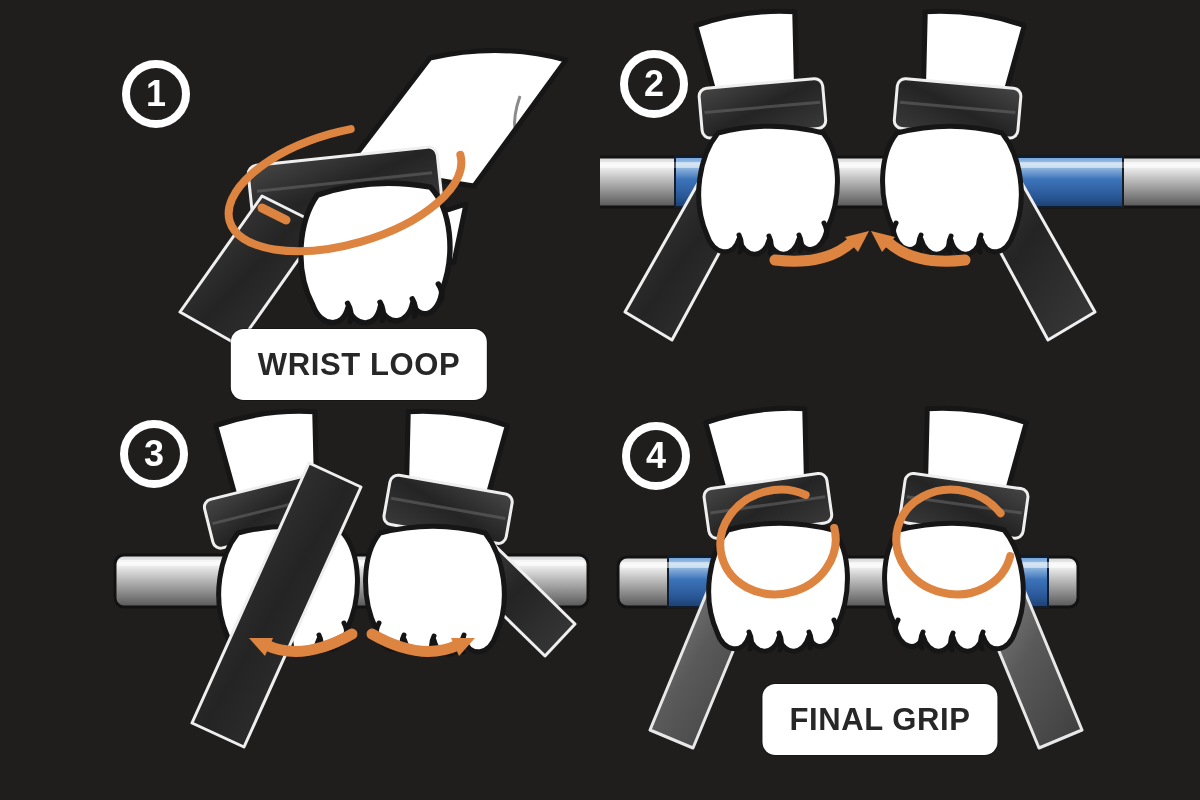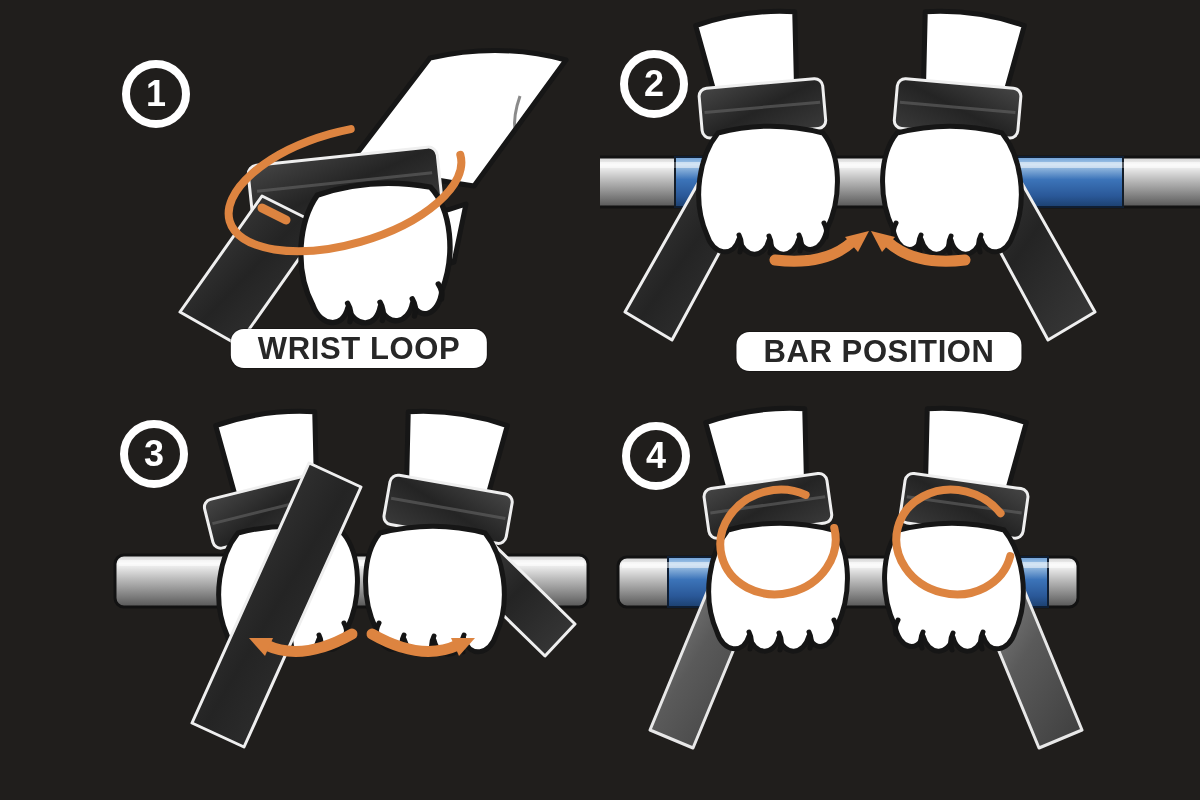--- a/index.html
+++ b/index.html
@@ -15,21 +15,21 @@
     position:absolute;width:52px;height:52px;
     border:8px solid var(--badge-ring,#fff);border-radius:50%;
     display:flex;align-items:center;justify-content:center;
     font-weight:bold;font-size:36px;color:var(--badge-ring,#fff);
     background:transparent;z-index:3;
   }
   .label{
     position:absolute;transform:translateX(-50%);
     background:var(--label-bg,#fff);color:var(--label-text,#272727);
     font-weight:bold;font-size:31px;letter-spacing:.6px;line-height:1;
-    padding:4px 27px;border-radius:13px;white-space:nowrap;z-index:3;
+    padding:20px 27px;border-radius:13px;white-space:nowrap;z-index:3;
     box-shadow:0 0 0 1px rgba(0,0,0,.25);
   }
   .skin{fill:var(--skin-white,#fff);stroke:var(--outline-ink,#161616);stroke-width:5;stroke-linejoin:round;}
   .strapFill{fill:url(#gStrap);stroke:#efefef;stroke-width:3;stroke-linejoin:round;}
   .tailFill{fill:url(#gTail);stroke:#e8e8e8;stroke-width:3;stroke-linejoin:round;}
   .arrowStroke{fill:none;stroke:var(--accent-orange,#DD8440);stroke-width:11;stroke-linecap:round;}
   .arrowHead{fill:var(--accent-orange,#DD8440);}
   .ring{fill:none;stroke:var(--accent-orange,#DD8440);stroke-width:8;stroke-linecap:round;}
   .barBase{fill:url(#gSilver);stroke:#121212;stroke-width:3;}
   .barBlue{fill:url(#gBlue);stroke:#0f1e33;stroke-width:2;}
@@ -154,21 +154,20 @@
     <g>
       <path class="arrowStroke" d="M 175,260 Q 225,266 252,242"></path>
       <polygon class="arrowHead" points="269,231 258,252 245,237"></polygon>
       <path class="arrowStroke" d="M 365,260 Q 315,266 288,242"></path>
       <polygon class="arrowHead" points="271,231 282,252 295,237"></polygon>
     </g>
   </svg>
   <div class="badge" style="left:20px;top:50px">
     <span>2</span>
   </div>
-  <div class="label" style="left:279px;top:332px">BAR POSITION</div>
 </div>
 
 <div class="panel" id="p3">
   <svg class="art" viewBox="0 0 600 400">
 
     <g transform="translate(290,195) rotate(-8)">
         <use href="#arm"></use>
       </g>
     <g transform="translate(433,195) scale(-1,1) rotate(-8)">
         <use href="#arm"></use>
@@ -250,13 +249,14 @@
       </g>
 
     <g>
       <ellipse cx="178" cy="142" rx="58" ry="52" class="ring" stroke-dasharray="300 46" transform="rotate(-14 178 142)"></ellipse>
       <ellipse cx="354" cy="142" rx="58" ry="52" class="ring" stroke-dasharray="300 46" transform="rotate(14 354 142)"></ellipse>
     </g>
   </svg>
   <div class="badge" style="left:22px;top:22px">
     <span>4</span>
   </div>
+  <div class="label" style="left:280px;top:284px">FINAL GRIP</div>
 </div>
 
 </body></html>

